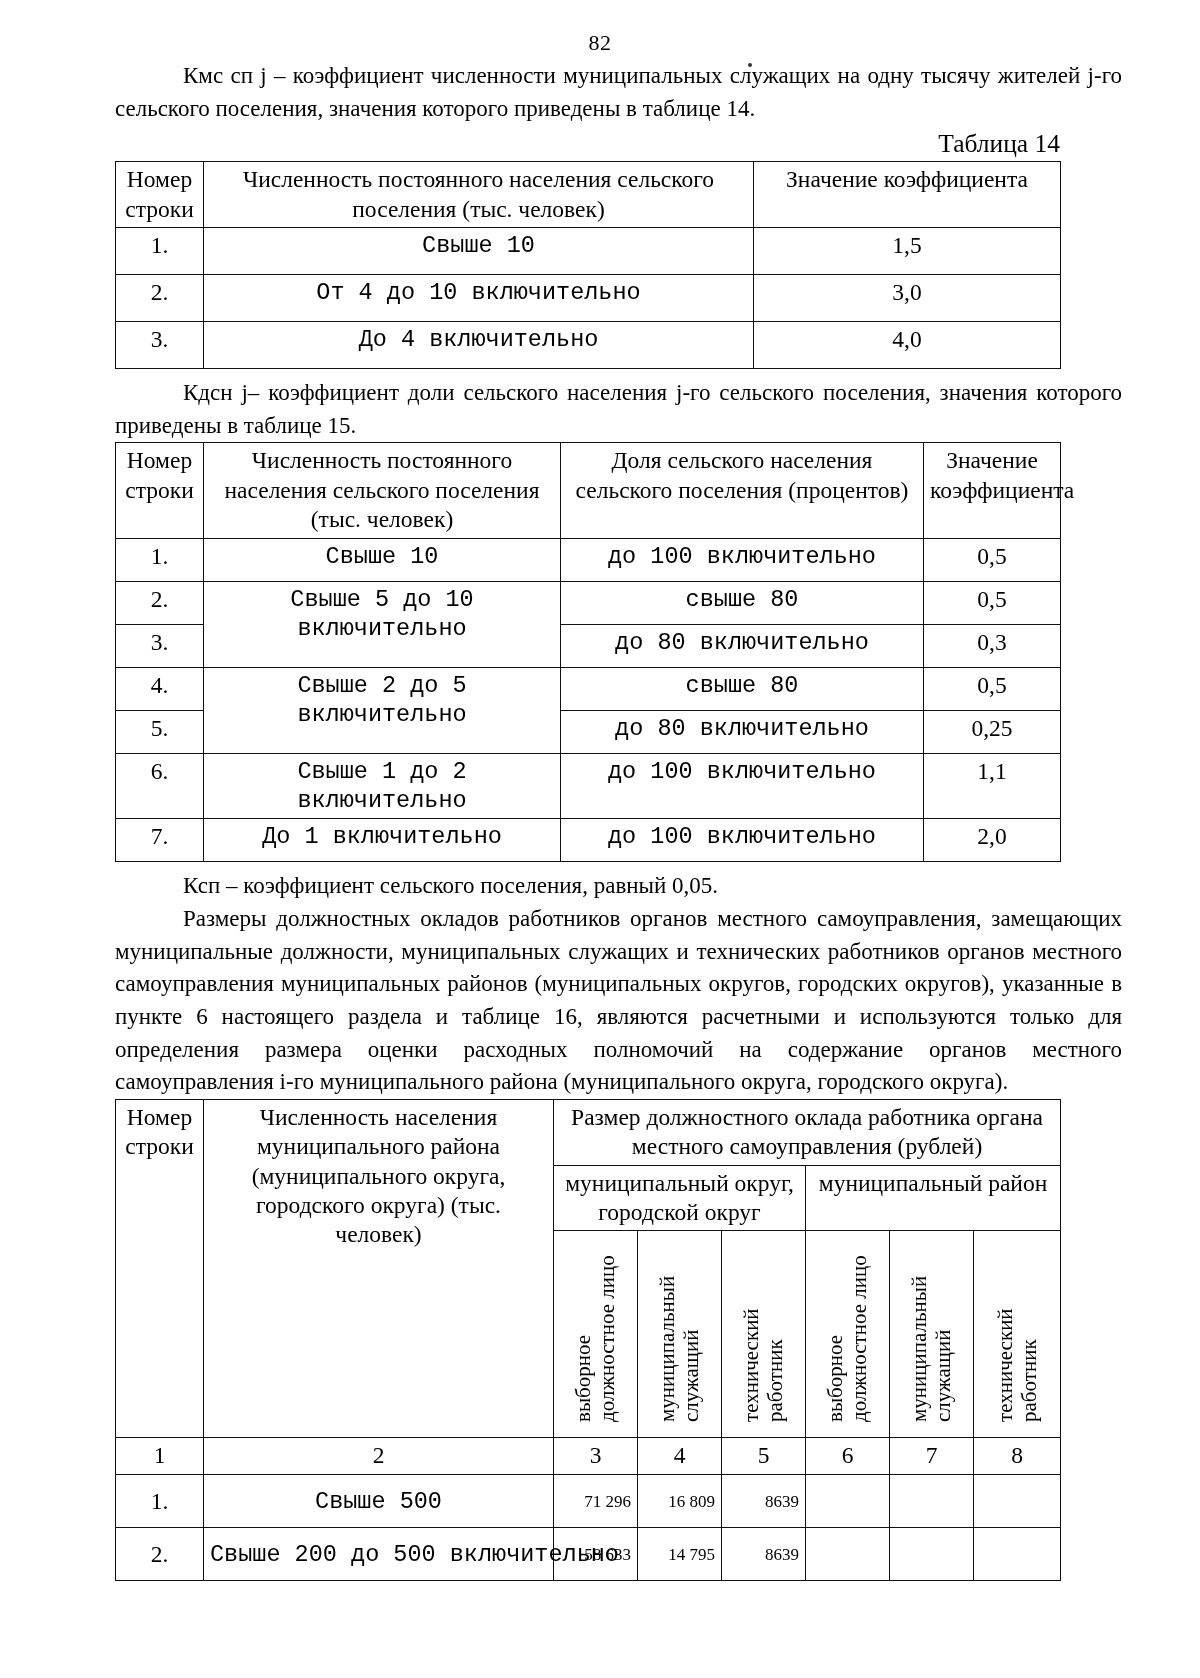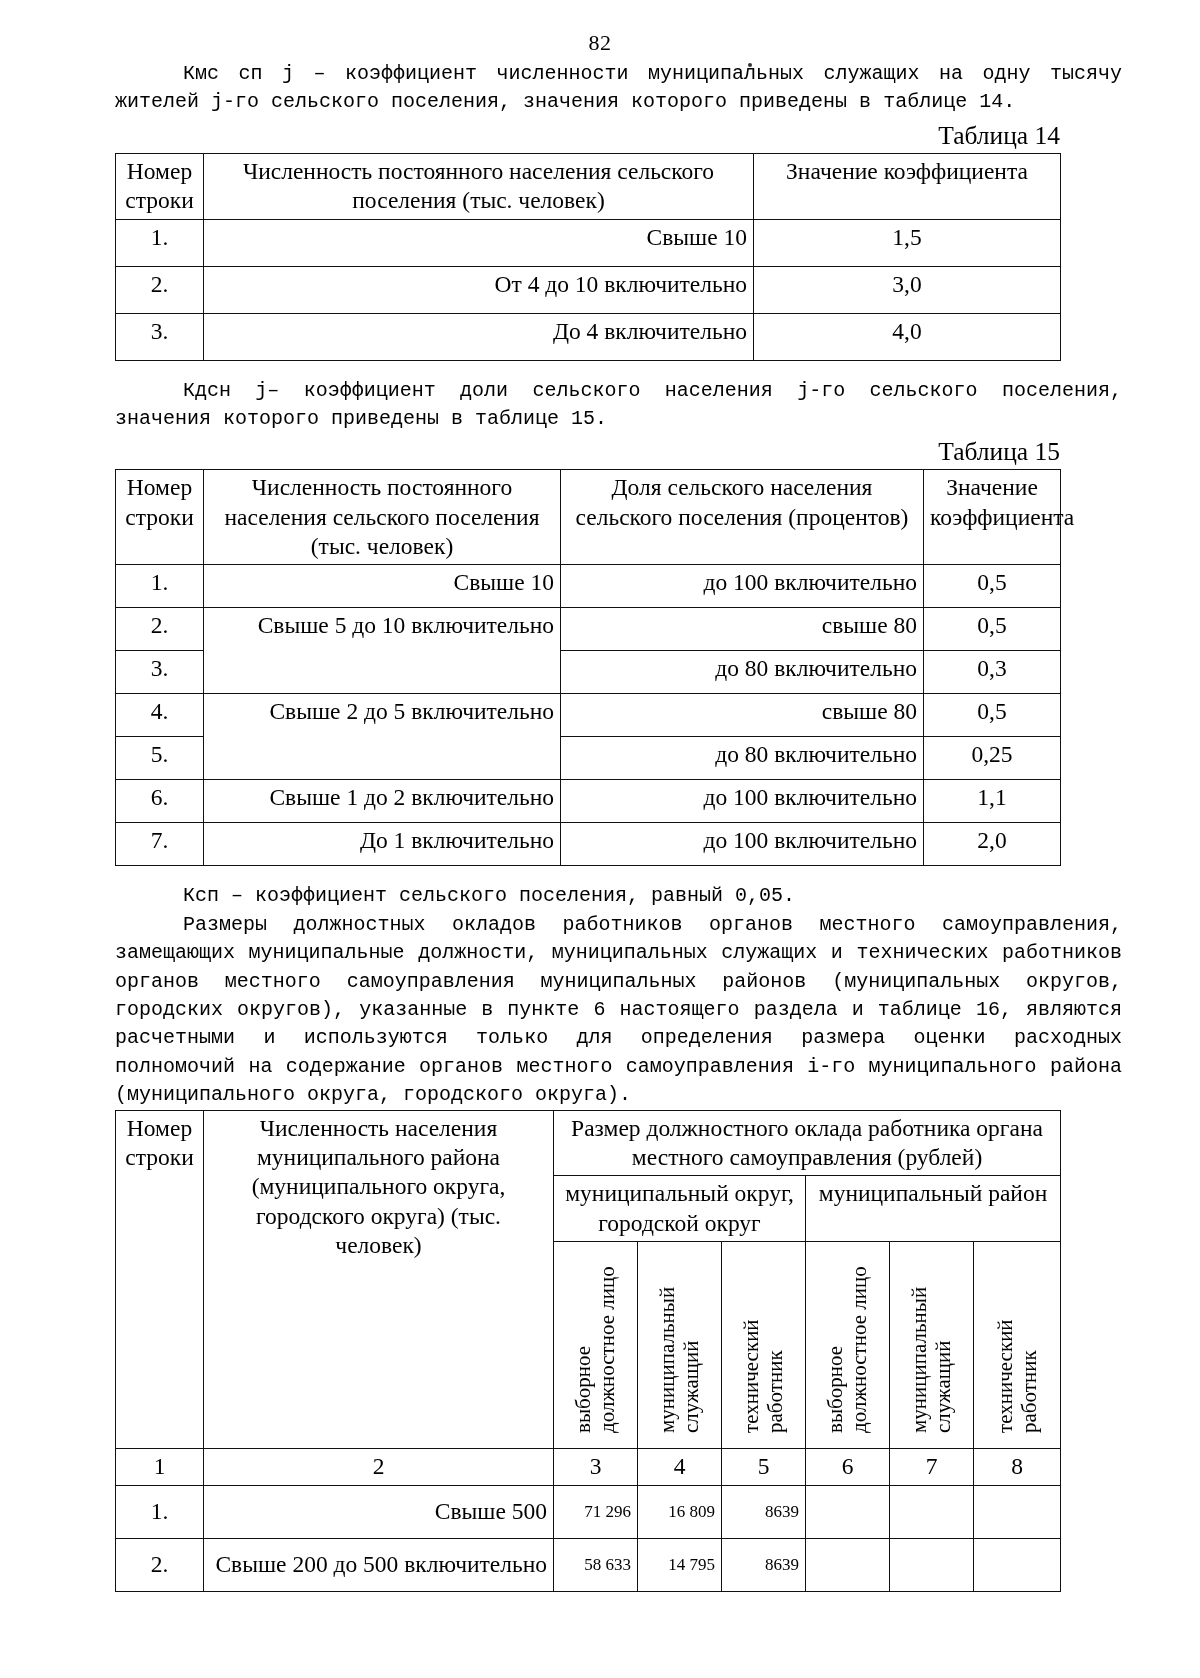--- a/index.html
+++ b/index.html
@@ -32,58 +32,57 @@
   .speck {
     position: absolute;
     left: 748px;
     top: 33px;
     width: 4px;
     height: 4px;
     background: #333;
     border-radius: 50%;
   }
   .body-text {
-    font-size: 20px;
+    font-size: 23px;
     line-height: 1.42;
     text-align: justify;
     margin: 0 78px 0 115px;
     text-indent: 0;
     hyphens: none;
-    font-family: Liberation Mono, monospace;
   }
   .para {
     text-align: justify;
     text-justify: inter-word;
     margin: 0 0 0 0;
     padding: 0;
   }
   .para .ind {
     display: inline-block;
     width: 68px;
   }
   .table-caption {
     text-align: right;
     font-size: 25.5px;
     margin: 4px 140px 2px 0;
   }
   table.doc {
     border-collapse: collapse;
-    margin: 0 0 16px 115px;
+    margin: 0 0 8px 115px;
     width: 945px;
     font-size: 23.5px;
     table-layout: fixed;
   }
   table.doc td, table.doc th {
     border: 1.6px solid #111;
     padding: 3px 6px;
     vertical-align: top;
     font-weight: normal;
     line-height: 1.25;
   }
-  .c-left   { text-align: right; }
+  .c-left   { text-align: center; font-family: Liberation Mono, monospace; }
   .num-col  { text-align: center; vertical-align: top; }
   .val-col  { text-align: center; vertical-align: bottom; }
   .hdr      { text-align: center; vertical-align: top; }
   .t14 td { height: 40px; }
   .t15 td { height: 36px; }
 
   
   table.t16 { width: 945px; }
   .rot-cell {
     height: 200px;
@@ -149,21 +148,20 @@
         <td class="c-left">До 4 включительно</td>
         <td class="val-col">4,0</td>
       </tr>
     </tbody>
   </table>
 
   <div class="body-text" style="margin-top:2px;">
     <p class="para"><span class="ind"></span><span>Кдсн j– коэффициент доли сельского населения j-го сельского поселения, значения которого приведены в таблице 15.</span></p>
   </div>
 
-  <div class="table-caption">Таблица 15</div>
 
   <table class="doc t15">
     <colgroup>
       <col style="width:88px">
       <col style="width:357px">
       <col style="width:363px">
       <col style="width:137px">
     </colgroup>
     <tbody>
       <tr>

